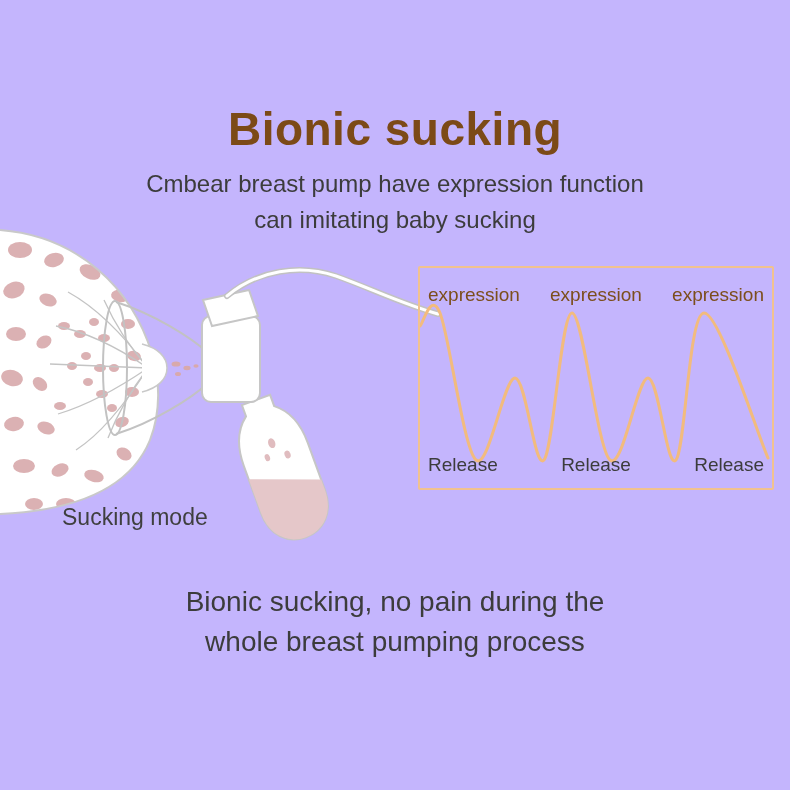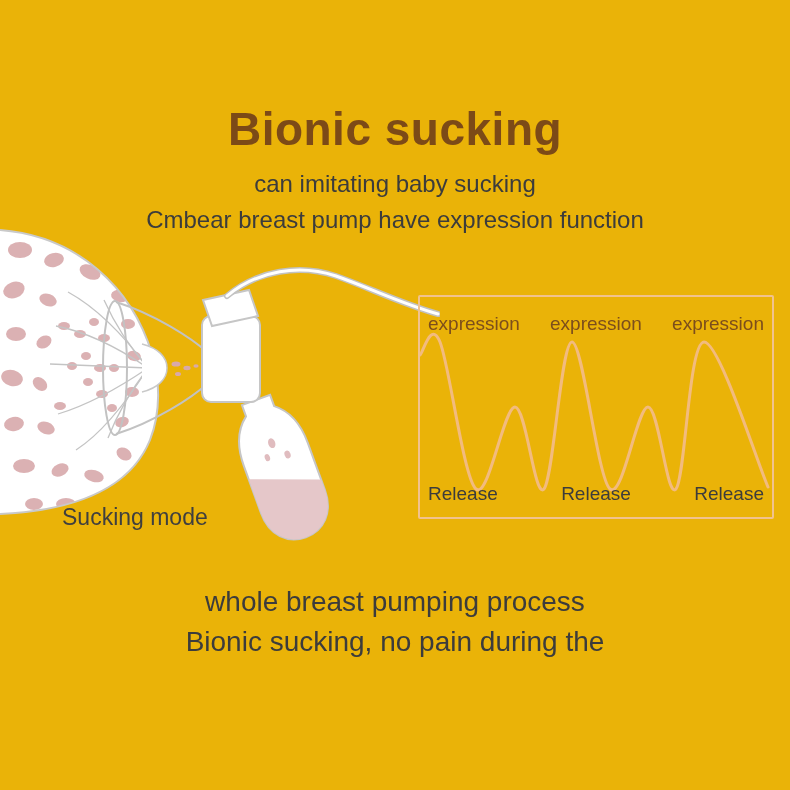--- a/index.html
+++ b/index.html
@@ -1,37 +1,37 @@
 <!DOCTYPE html>
 <html><head>
 <meta charset="utf-8">
 <style>
   html,body { margin:0; padding:0; background:#ffffff; }
   .canvas {
-    position:relative; width:790px; height:790px; background:#eab308;
+    position:relative; width:790px; height:790px; background:#c4b5fd;
     overflow:hidden; font-family:"Liberation Sans", sans-serif;
   }
   .title {
     position:absolute; top:102px; left:0; width:100%; margin:0;
     text-align:center; font-size:46px; font-weight:700; color:#7c4a17;
     letter-spacing:0.5px;
   }
   .subtitle {
     position:absolute; top:166px; left:0; width:100%;
     text-align:center; font-size:24px; color:#3c3c3c; line-height:1.5;
   }
   .illus { position:absolute; left:0; top:216px; width:440px; height:336px; }
   .caption {
     position:absolute; left:62px; top:504px; width:240px;
     font-size:23px; color:#3f3f3f;
   }
   .chart-box {
     position:absolute; left:418px; top:266px; width:356px; height:224px;
     box-sizing:border-box; border:2px solid #f1c28e; border-radius:2px;
-    background:transparent; z-index:2;margin-top:29px;
+    background:transparent; z-index:2;
   }
   .wave-svg { position:absolute; left:0; top:0; width:100%; height:100%; }
   .row {
     position:absolute; left:0; right:0; display:flex;
     justify-content:space-between; padding:0 8px; font-size:19px;
   }
   .row.top { top:16px; color:#7c4e1c; }
   .row.bottom { bottom:12px; color:#3c3c3c;align-items:flex-end; }
   .footer {
     position:absolute; top:582px; left:0; width:100%;
@@ -39,22 +39,22 @@
   }
 </style>
 </head>
 <body>
 
 <div class="canvas">
 
   <h1 class="title">Bionic sucking</h1>
 
   <div class="subtitle">
+    <div>Cmbear breast pump have expression function</div>
     <div>can imitating baby sucking</div>
-    <div>Cmbear breast pump have expression function</div>
   </div>
 
   <svg class="illus" viewBox="0 0 440 336">
     <defs>
       <clipPath id="breastClip">
         <path d="M0,14 C78,20 132,72 152,138 C160,163 161,196 150,224 C132,268 84,294 0,298 Z"></path>
       </clipPath>
     </defs>
 
     <path d="M0,14 C78,20 132,72 152,138 C160,163 161,196 150,224 C132,268 84,294 0,298 Z" fill="#ffffff" stroke="none"></path>
@@ -157,17 +157,17 @@
       <span>expression</span>
     </div>
     <div class="row bottom">
       <span>Release</span>
       <span>Release</span>
       <span>Release</span>
     </div>
   </div>
 
   <div class="footer">
+    <div>Bionic sucking, no pain during the</div>
     <div>whole breast pumping process</div>
-    <div>Bionic sucking, no pain during the</div>
   </div>
 
 </div>
 
 </body></html>

